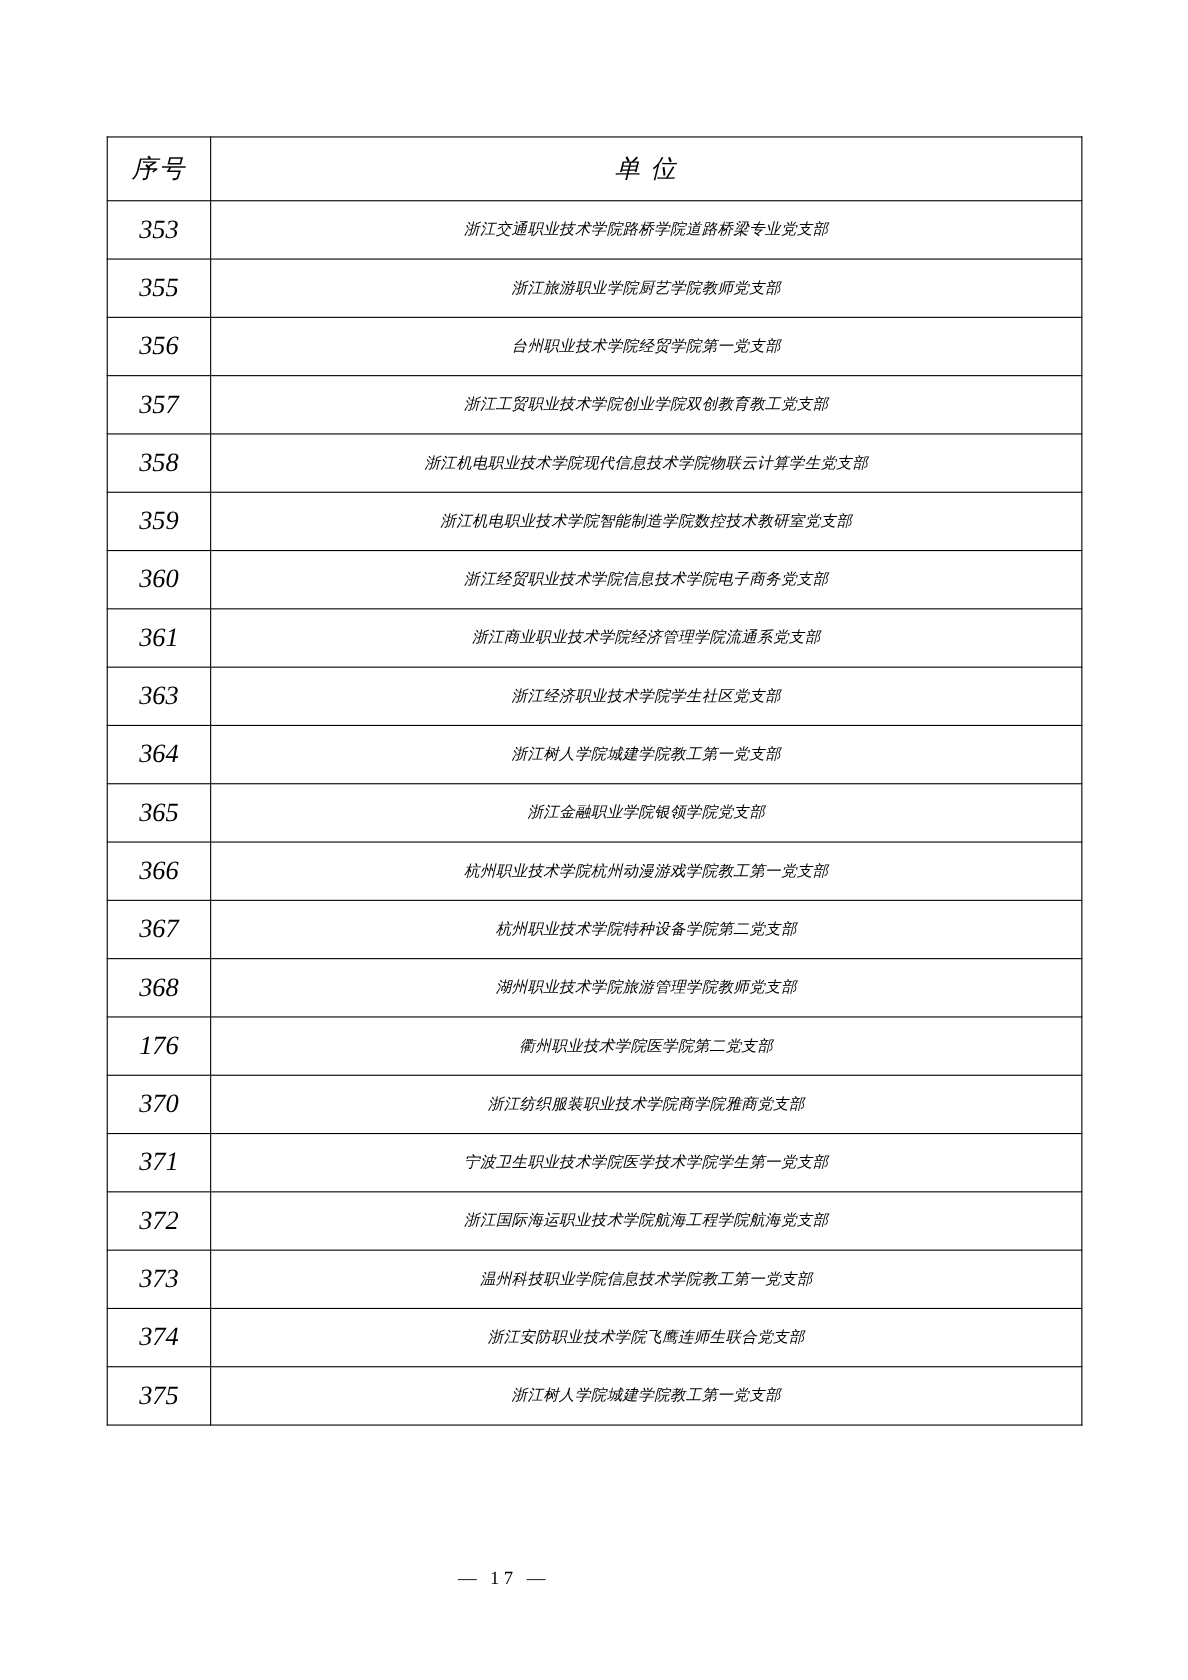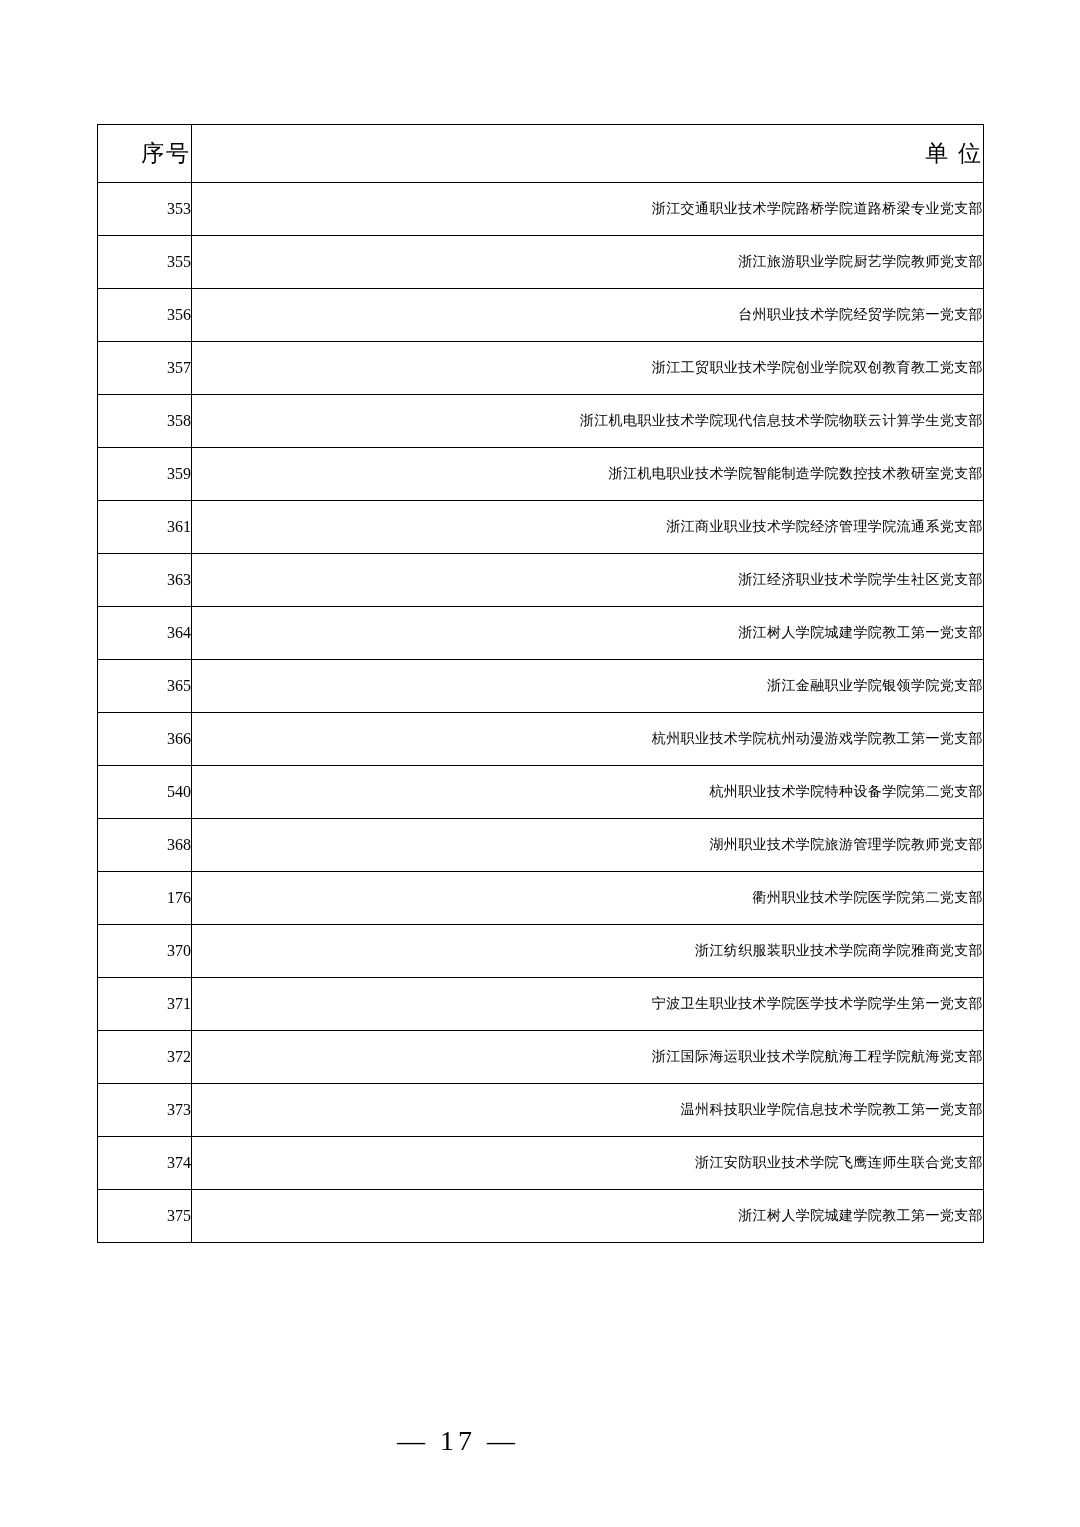--- a/index.html
+++ b/index.html
@@ -26,23 +26,24 @@
     position: absolute;
     left: 97px;
     top: 124px;
     width: 886px;
     border-collapse: collapse;
     table-layout: fixed;
   }
   .doc-table td, .doc-table th {
     border: 1.2px solid #000000;
     padding: 0;
-    text-align: right;
+    text-align: center;
     vertical-align: middle;
     font-weight: normal;
+    font-style: italic;
   }
   .col-no {
     width: 94px;
   }
   .col-unit {
     width: 792px;
   }
   .head-row td {
     height: 57px;
     font-size: 23px;
@@ -53,34 +54,34 @@
     letter-spacing: 1px;
   }
   .head-unit {
     font-size: 23px;
     letter-spacing: 8px;
   }
   .data-row td {
     height: 52px;
   }
   .cell-no {
-    font-size: 16px;
+    font-size: 24px;
     font-family: "Liberation Serif", "DejaVu Serif", serif;
   }
   .cell-unit {
     font-size: 14px;
     letter-spacing: 0.4px;
   }
   .page-number {
     position: absolute;
     left: 0;
     top: 1425px;
     width: 916px;
     text-align: center;
-    font-size: 28px;
+    font-size: 17px;
     letter-spacing: 4px;
   }
 </style>
 </head>
 <body>
 
 <div class="page">
 
   <table class="doc-table">
     <colgroup>
@@ -110,41 +111,45 @@
         </tr>
         <tr class="data-row">
           <td class="cell-no">358</td>
           <td class="cell-unit">浙江机电职业技术学院现代信息技术学院物联云计算学生党支部</td>
         </tr>
         <tr class="data-row">
           <td class="cell-no">359</td>
           <td class="cell-unit">浙江机电职业技术学院智能制造学院数控技术教研室党支部</td>
         </tr>
         <tr class="data-row">
+          <td class="cell-no">360</td>
+          <td class="cell-unit">浙江经贸职业技术学院信息技术学院电子商务党支部</td>
+        </tr>
+        <tr class="data-row">
           <td class="cell-no">361</td>
           <td class="cell-unit">浙江商业职业技术学院经济管理学院流通系党支部</td>
         </tr>
         <tr class="data-row">
           <td class="cell-no">363</td>
           <td class="cell-unit">浙江经济职业技术学院学生社区党支部</td>
         </tr>
         <tr class="data-row">
           <td class="cell-no">364</td>
           <td class="cell-unit">浙江树人学院城建学院教工第一党支部</td>
         </tr>
         <tr class="data-row">
           <td class="cell-no">365</td>
           <td class="cell-unit">浙江金融职业学院银领学院党支部</td>
         </tr>
         <tr class="data-row">
           <td class="cell-no">366</td>
           <td class="cell-unit">杭州职业技术学院杭州动漫游戏学院教工第一党支部</td>
         </tr>
         <tr class="data-row">
-          <td class="cell-no">540</td>
+          <td class="cell-no">367</td>
           <td class="cell-unit">杭州职业技术学院特种设备学院第二党支部</td>
         </tr>
         <tr class="data-row">
           <td class="cell-no">368</td>
           <td class="cell-unit">湖州职业技术学院旅游管理学院教师党支部</td>
         </tr>
         <tr class="data-row">
           <td class="cell-no">176</td>
           <td class="cell-unit">衢州职业技术学院医学院第二党支部</td>
         </tr>

